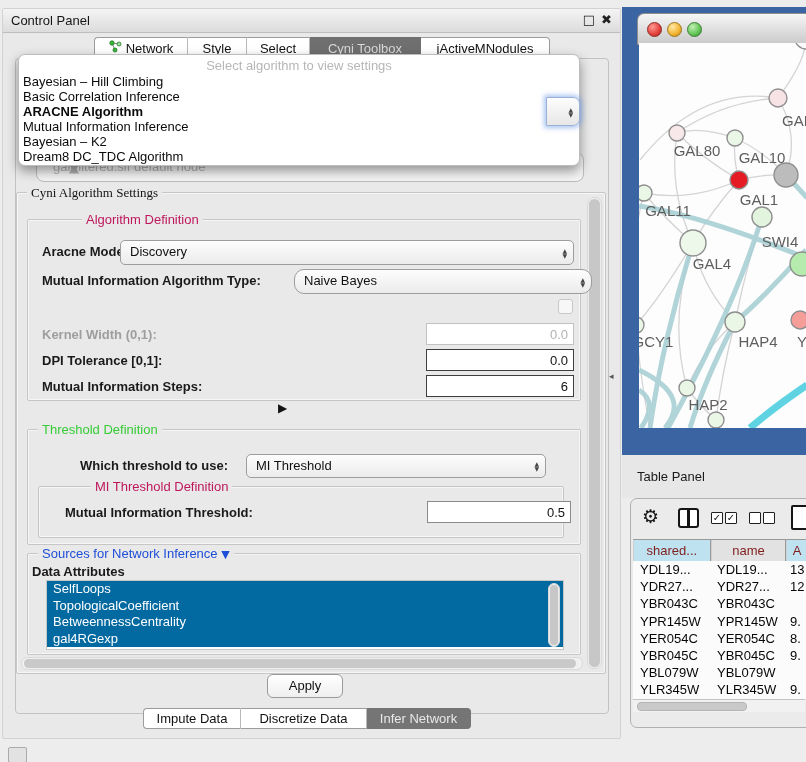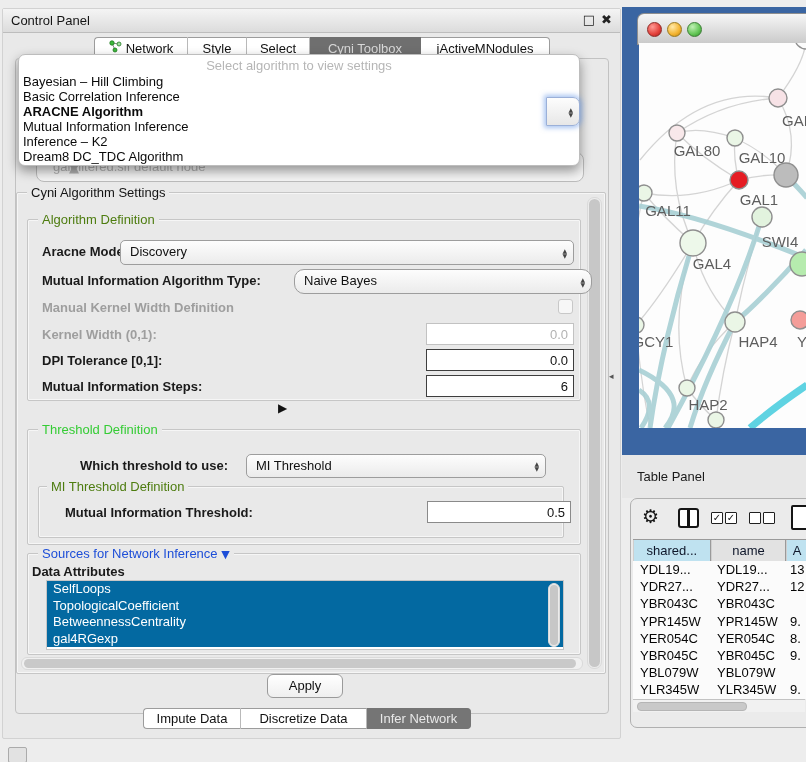--- a/index.html
+++ b/index.html
@@ -41,21 +41,21 @@
 
   
   #focus-frag{left:546px;top:97px;width:32px;height:27px;border:1px solid #9bb0d8;border-radius:0 7px 7px 0;
               background:linear-gradient(#fdfdfd,#e7e7e7);box-shadow:0 0 5px 2px rgba(100,150,230,.55);z-index:31;}
   .stepper{position:absolute;right:6px;top:50%;transform:translateY(-50%);display:flex;flex-direction:column;
            font-size:6px;line-height:5px;color:#444;font-family:"DejaVu Sans",sans-serif;}
 
   
   .group{border:1px solid #c6c6c6;border-radius:2px;box-shadow:inset 0 0 0 1px rgba(255,255,255,.6);}
   .gtitle{position:absolute;background:#e9e9e9;padding:0 4px;font-size:13px;white-space:nowrap;}
-  .blue{color:#4d7c0f;} .green{color:#35cc35;}
+  .blue{color:#be185d;margin-left:44px;} .green{color:#35cc35;}
   #settings{left:16px;top:192px;width:588px;height:480px;}
 
   .lbl{position:absolute;font-weight:bold;font-size:13px;color:#1a1a1a;white-space:nowrap;}
   .lbl.dis{color:#9e9e9e;}
 
   .combo{position:absolute;background:linear-gradient(#fdfdfd,#ebebeb);border:1px solid #9d9d9d;border-radius:5px;}
   .combo .val{position:absolute;left:9px;top:3px;font-size:13px;color:#111;}
 
   .field{position:absolute;background:#fff;border:1px solid #8a8a8a;height:20px;font-size:13px;text-align:right;}
   .field span{position:absolute;right:5px;top:3px;}
@@ -104,21 +104,21 @@
           border-radius:7px 0 0 7px;overflow:hidden;}
   .tb-icon{position:absolute;color:#151515;}
   #gear-ic{left:11px;top:6px;font-size:19px;font-family:"DejaVu Sans",sans-serif;}
   #split-ic{left:47px;top:9px;width:17px;height:16px;border:2.5px solid #151515;border-radius:3px;background:#fff;}
   #split-ic div{position:absolute;left:50%;top:0;bottom:0;width:2.5px;margin-left:-1.25px;background:#151515;}
   .cb{position:absolute;top:13px;width:10px;height:10px;border:1.5px solid #202020;border-radius:1px;background:#fff;
       font-size:10px;line-height:9px;text-align:center;font-family:"DejaVu Sans",sans-serif;}
   #doc-ic{left:160px;top:6px;width:16px;height:21px;border:2.5px solid #151515;border-radius:2px;background:#fff;}
 
   #tp-header{position:absolute;left:2px;top:40px;height:21px;width:174px;display:flex;border-top:1px solid #9a9a9a;border-bottom:1px solid #9a9a9a;}
-  .th{border-right:1px solid #9a9a9a;border-left:1px solid #cfcfcf;text-align:center;line-height:21px;font-size:13px;color:#0f172a;overflow:hidden;white-space:nowrap;}
+  .th{border-right:1px solid #9a9a9a;border-left:1px solid #cfcfcf;text-align:center;line-height:21px;font-size:13px;color:#7f1d1d;overflow:hidden;white-space:nowrap;}
   .th.selcol{background:#bfe2f0;} .th.graycol{background:#e2e2e2;}
   .th1{width:77px}.th2{width:75px}.th3{width:20px;border-right:none;}
 
   #tp-rows{position:absolute;left:2px;top:62px;width:174px;height:138px;overflow:hidden;background:#fbfbfb;}
   .tr{position:relative;height:17.2px;white-space:nowrap;}
   .td{position:absolute;top:1px;font-size:13px;font-weight:500;color:#060606;text-align:center;}
   .td1{left:7px}.td2{left:84px}.td3{left:157px}
 
   #tp-hsb{position:absolute;left:2px;top:200px;width:172px;height:12px;background:#f1f1f1;border-top:1px solid #c3c3c3;}
   #tp-hsb .thumb{position:absolute;left:4px;top:2px;width:108px;height:7px;background:#c9c9c9;border:1px solid #b5b5b5;border-radius:4px;}
@@ -174,21 +174,21 @@
         <span>▼</span>
       </span>
   </div>
 
   <div id="algo-pop" class="abs">
     <div id="algo-ph" class="abs">Select algorithm to view settings</div>
     <div class="algo-item" style="top:19px">Bayesian – Hill Climbing</div>
     <div class="algo-item" style="top:34px">Basic Correlation Inference</div>
     <div class="algo-item bold" style="top:49px">ARACNE Algorithm</div>
     <div class="algo-item" style="top:64px">Mutual Information Inference</div>
-    <div class="algo-item" style="top:79px">Inference – K2</div>
+    <div class="algo-item" style="top:79px">Bayesian – K2</div>
     <div class="algo-item" style="top:94px">Dream8 DC_TDC Algorithm</div>
   </div>
   <div id="focus-frag" class="abs">
     <span class="stepper">
         <span>▲</span>
         <span>▼</span>
       </span>
   </div>
 
   <div id="settings" class="abs group">
@@ -213,21 +213,20 @@
 
       <span class="lbl" style="left:14px;top:53px;">Mutual Information Algorithm Type:</span>
       <div class="combo" style="left:266px;top:49px;width:296px;height:23px;border-radius:10px;">
         <span class="val">Naive Bayes</span>
         <span class="stepper">
             <span>▲</span>
             <span>▼</span>
           </span>
       </div>
 
-      <span class="lbl dis" style="left:14px;top:80px;">Manual Kernel Width Definition</span>
       <div class="checkbox" style="left:530px;top:79px;"></div>
 
       <span class="lbl dis" style="left:14px;top:107px;">Kernel Width (0,1):</span>
       <div class="field dis" style="left:398px;top:103px;width:146px;">
           <span>0.0</span>
         </div>
 
       <span class="lbl" style="left:14px;top:133px;">DPI Tolerance [0,1]:</span>
       <div class="field strong" style="left:398px;top:129px;width:146px;">
           <span>0.0</span>
@@ -273,21 +272,21 @@
         <div class="sb-v" style="right:3px;top:2px;width:10px;height:62px;">
             <div class="thumb"></div>
           </div>
       </div>
       <span class="gtitle" style="left:10px;top:-8px;color:#1d4ed8;">
         <span>Sources for Network Inference</span>
         <span style="font-family:'DejaVu Sans',sans-serif;font-size:11px;">▼</span>
       </span>
     </div>
 
-    <span class="gtitle" style="left:10px;top:-8px;color:#141414;">Cyni Algorithm Settings</span>
+    <span class="gtitle" style="left:10px;top:-8px;color:#141414;font-family:Liberation Serif, serif;">Cyni Algorithm Settings</span>
   </div>
 
   <div id="apply-btn" class="abs">Apply</div>
 
   <div id="btabs" class="abs">
     <div class="btab bt1">Impute Data</div>
     <div class="btab bt2">Discretize Data</div>
     <div class="btab bt3 sel">Infer Network</div>
   </div>
 

